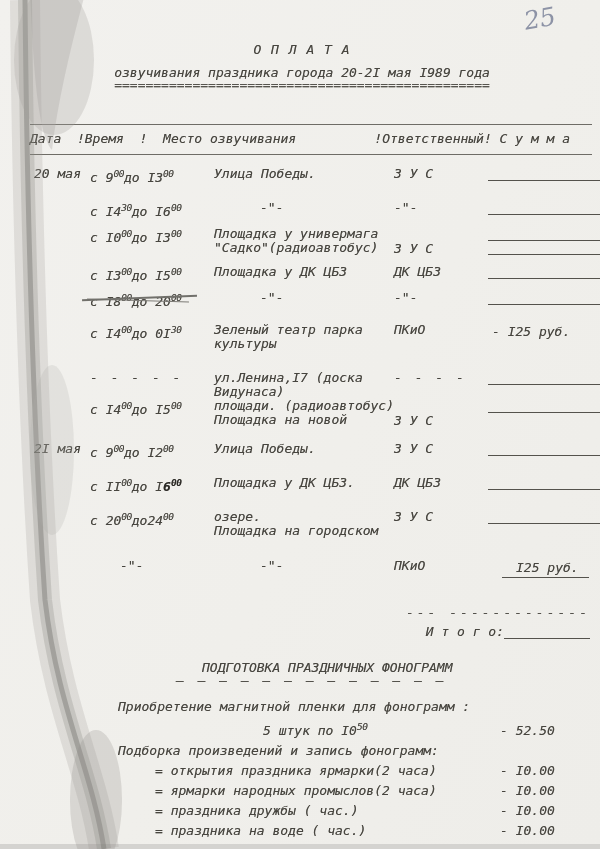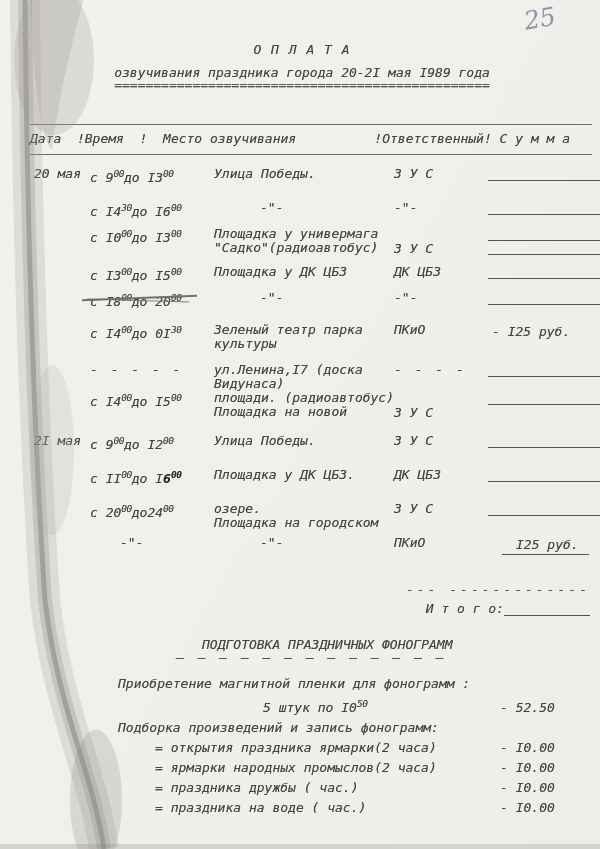--- a/index.html
+++ b/index.html
@@ -38,26 +38,26 @@
   .p-line.ditto{padding-left:46px;}
   .line2{display:inline-block;margin-top:15px;}
   .sumline{height:11px;border-bottom:1.6px solid #54524c;margin-bottom:2px;}
   .sum-text{padding-left:4px;}
   .sum-underl{display:inline-block;border-bottom:1.6px solid #54524c;padding:0 10px 2px 14px;margin-left:14px;}
   #rows .row:nth-child(1){margin-bottom:16px}
   #rows .row:nth-child(2){margin-bottom:8px}
   #rows .row:nth-child(3){margin-bottom:8px}
   #rows .row:nth-child(4){margin-bottom:8px}
   #rows .row:nth-child(5){margin-bottom:14px}
-  #rows .row:nth-child(6){margin-bottom:12px}
+  #rows .row:nth-child(6){margin-bottom:20px}
   #rows .row:nth-child(7){margin-bottom:0px}
   #rows .row:nth-child(8){margin-bottom:14px}
   #rows .row:nth-child(9){margin-bottom:16px}
   #rows .row:nth-child(10){margin-bottom:16px}
-  #rows .row:nth-child(11){margin-bottom:6px}
+  #rows .row:nth-child(11){margin-bottom:21px}
   .totals1{margin-top:28px;display:flex;flex-direction:column;align-items:flex-end;padding-right:4px;}
   .dashline{letter-spacing:3px;color:#54524c;}
   .totals1-row{display:flex;align-items:flex-end;margin-top:5px;}
   .total-blank{display:inline-block;width:86px;height:12px;border-bottom:1.6px solid #54524c;}
   .f-head{margin-top:22px;padding-left:172px;}
   .f-head-rule{padding-left:146px;letter-spacing:3px;color:#54524c;margin-top:-1px;}
   #fitems{margin-top:12px;}
   .f-row{display:flex;align-items:flex-end;margin-bottom:6px;padding-right:8px;}
   .f-row.i0 .f-label{margin-left:88px;}
   .f-row.i1 .f-label{margin-left:125px;}

